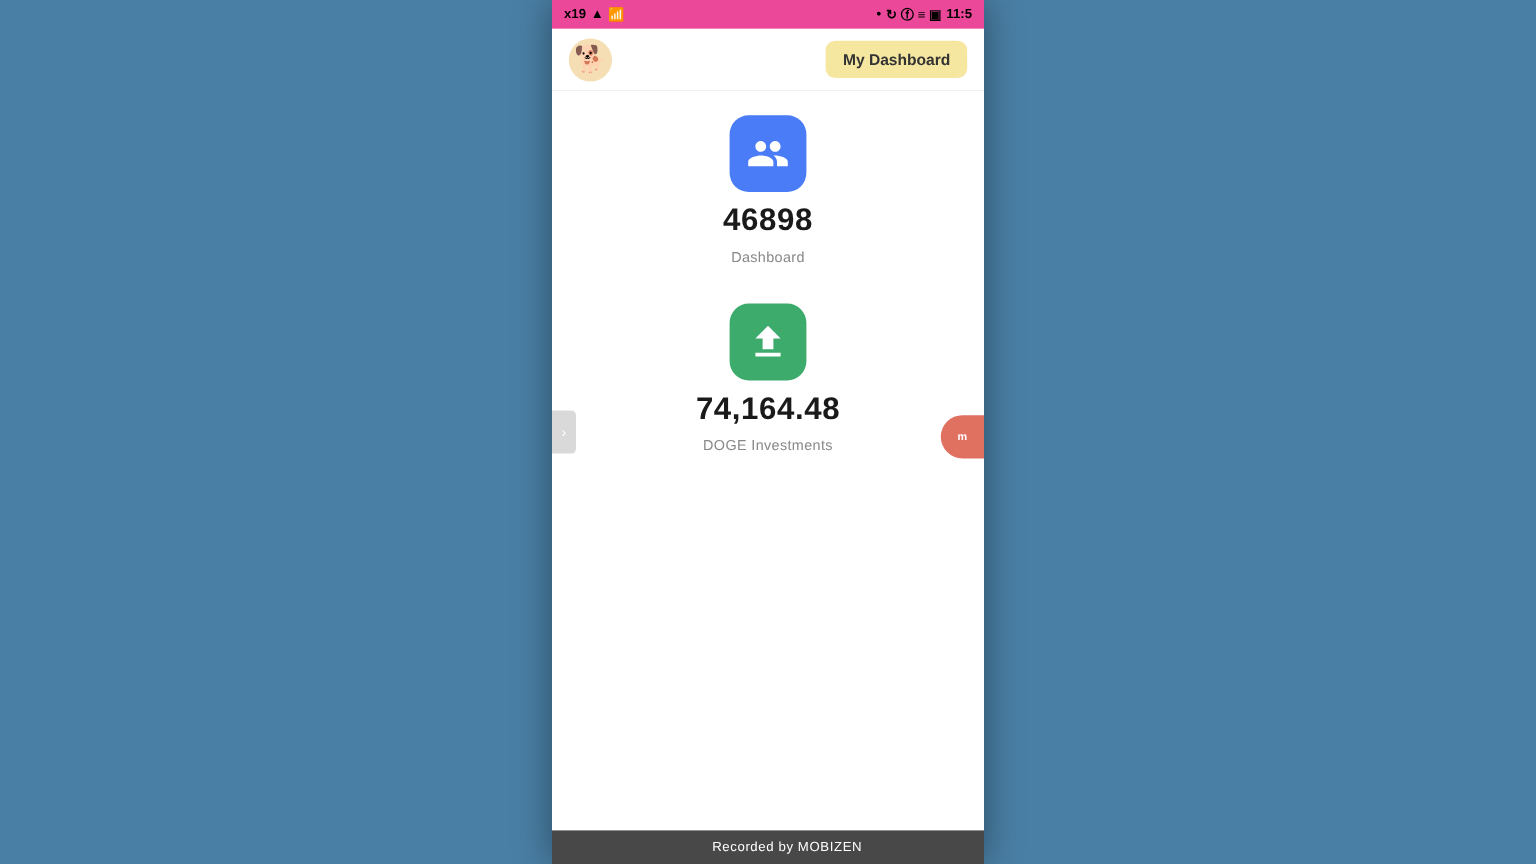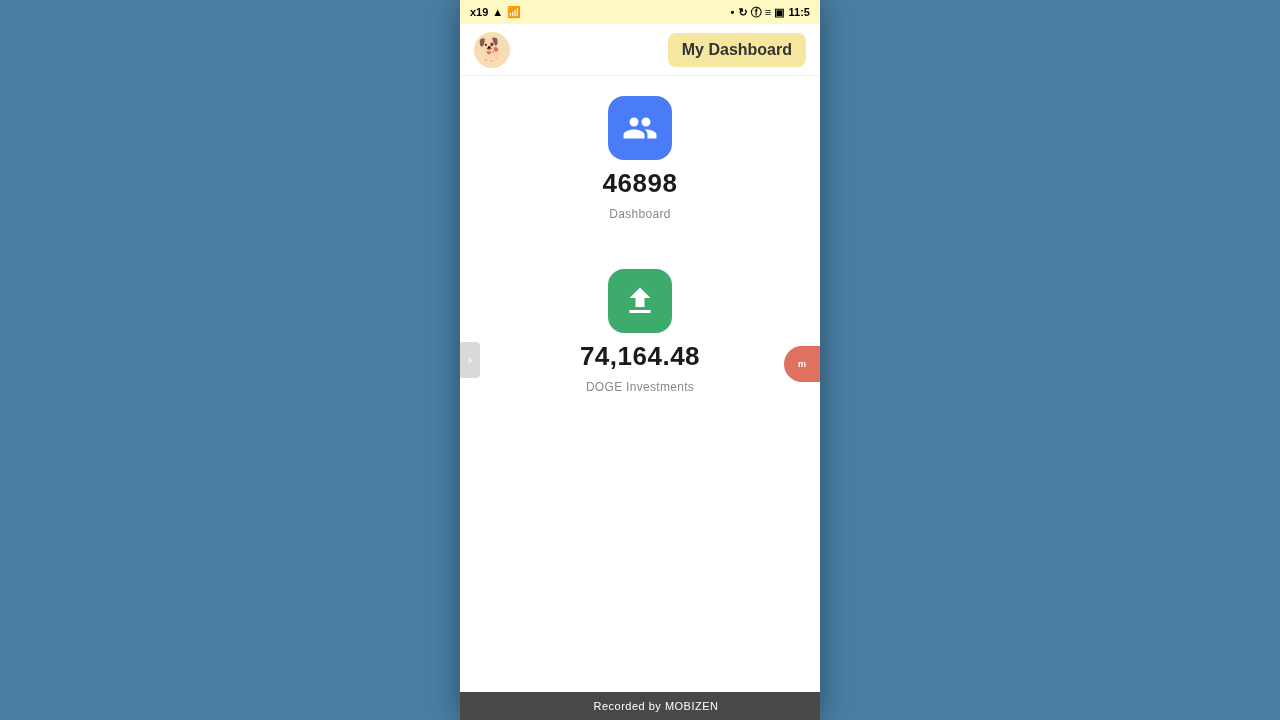--- a/index.html
+++ b/index.html
@@ -27,21 +27,21 @@
       position: relative;
       display: flex;
       flex-direction: column;
       overflow: hidden;
       box-shadow: 0 0 30px rgba(0,0,0,0.4);
     }
 
     
     .status-bar {
       height: 24px;
-      background: #fef9c3;
+      background: #ec4899;
       display: flex;
       align-items: center;
       justify-content: space-between;
       padding: 0 10px;
       font-size: 11px;
       color: #000;
       flex-shrink: 0;
     }
 
     .status-left {
@@ -86,36 +86,36 @@
       align-items: center;
       justify-content: center;
       font-size: 22px;
     }
 
     .dashboard-btn {
       background: #f5e6a0;
       border: none;
       border-radius: 8px;
       padding: 8px 14px;
-      font-size: 16px;
+      font-size: 13px;
       font-weight: 600;
       color: #333;
       cursor: pointer;
     }
 
     
     .main-content {
       flex: 1;
       overflow-y: auto;
       background: #fff;
       display: flex;
       flex-direction: column;
       align-items: center;
       padding: 20px 20px 30px;
-      gap: 48px;
+      gap: 32px;
     }
 
     .stat-card {
       display: flex;
       flex-direction: column;
       align-items: center;
       gap: 8px;
       width: 100%;
     }
 

